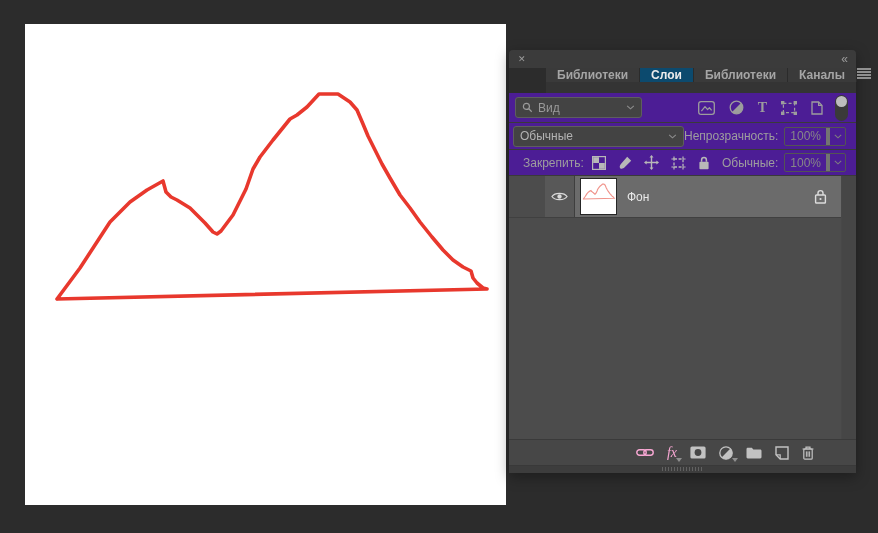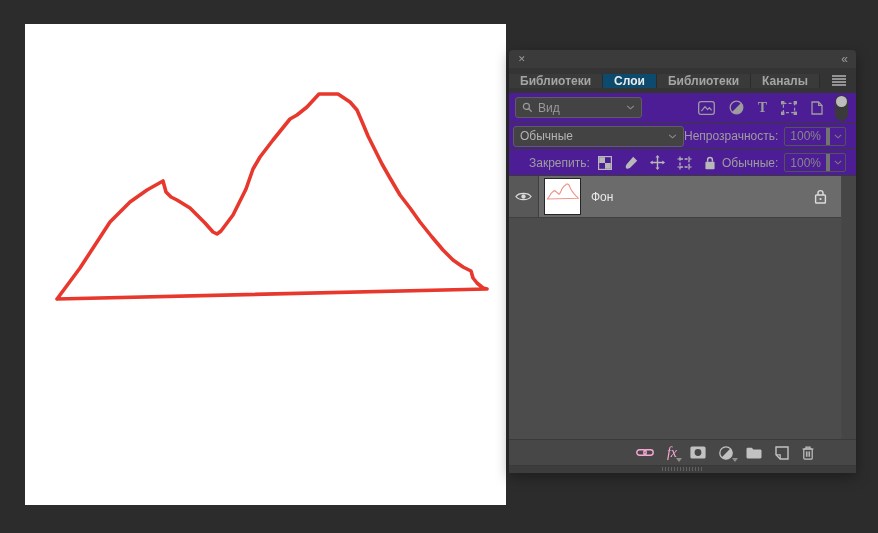--- a/index.html
+++ b/index.html
@@ -27,21 +27,21 @@
   }
   .panel-header {
     height:18px; background:#3b3b3b; border-radius:4px 4px 0 0;
     display:flex; align-items:center; justify-content:space-between;
     padding:0 9px; flex:0 0 auto;
   }
   .hdr-close { color:#9c9c9c; font-size:9px; line-height:1; cursor:default; }
   .hdr-collapse { color:#9c9c9c; font-size:12px; line-height:1; letter-spacing:-1px; }
 
   .tabs-row {
-    height:25px; background:#343434; display:flex; align-items:center; flex:0 0 auto;
+    height:25px; background:#343434; display:flex; align-items:flex-start; flex:0 0 auto;margin-left:37px;
   }
   .tab {
     padding:0 11px; display:flex; align-items:center;
     font-weight:bold; color:#a5a5a5; background:#3a3a3a;
     border-right:1px solid #2b2b2b; white-space:nowrap;
   }
   .tab.active { background:#0c4a6e; color:#ececec; }
   .tabs-spacer { flex:1; }
   .tab-menu { width:34px; display:flex; align-items:center; justify-content:center; color:#b2b2b2; }
 
@@ -74,27 +74,27 @@
     border-radius:50%; background:#bdbdbd;
   }
 
   .field-label { color:#9e9e9e; white-space:nowrap; }
   .combo { display:flex; align-items:stretch; border:1px solid #545454; border-radius:2px; height:19px; margin-left:6px; }
   .combo-val { padding:0 5px; display:flex; align-items:center; color:#878787; border-right:4px solid #737373; min-width:34px; justify-content:center; }
   .combo-arrow { width:15px; display:flex; align-items:center; justify-content:center; color:#7e7e7e; }
 
   .lock-icons { display:flex; align-items:center; gap:12px; margin-left:8px; color:#b8b8b8; }
   .right-group { margin-left:auto; display:flex; align-items:center; }
-  .lock-label { margin-left:16px; }
+  .lock-label { margin-left:10px; }
 
   .layers-area { flex:1; display:flex; background:#4c4c4c; overflow:hidden; border-bottom:1px solid #3a3a3a; }
   .layers-list { flex:1; }
   .layers-gutter { width:15px; background:#464646; border-left:1px solid #484848; }
 
-  .layer-row { height:42px; display:flex; align-items:stretch; border-bottom:1px solid #404040; }
+  .layer-row { height:42px; display:flex; align-items:stretch; border-bottom:1px solid #404040;padding-left:36px; }
   .eye-cell {
     width:30px; background:#585858; border-right:1px solid #3e3e3e;
     display:flex; align-items:center; justify-content:center; color:#dadada; flex:0 0 auto;
   }
   .layer-content {
     flex:1; background:#6b6b6b; display:flex; align-items:center; padding:0 14px 0 5px;
   }
   .layer-thumb {
     width:37px; height:37px; background:#ffffff; border:1px solid #262626; flex:0 0 auto;
   }

